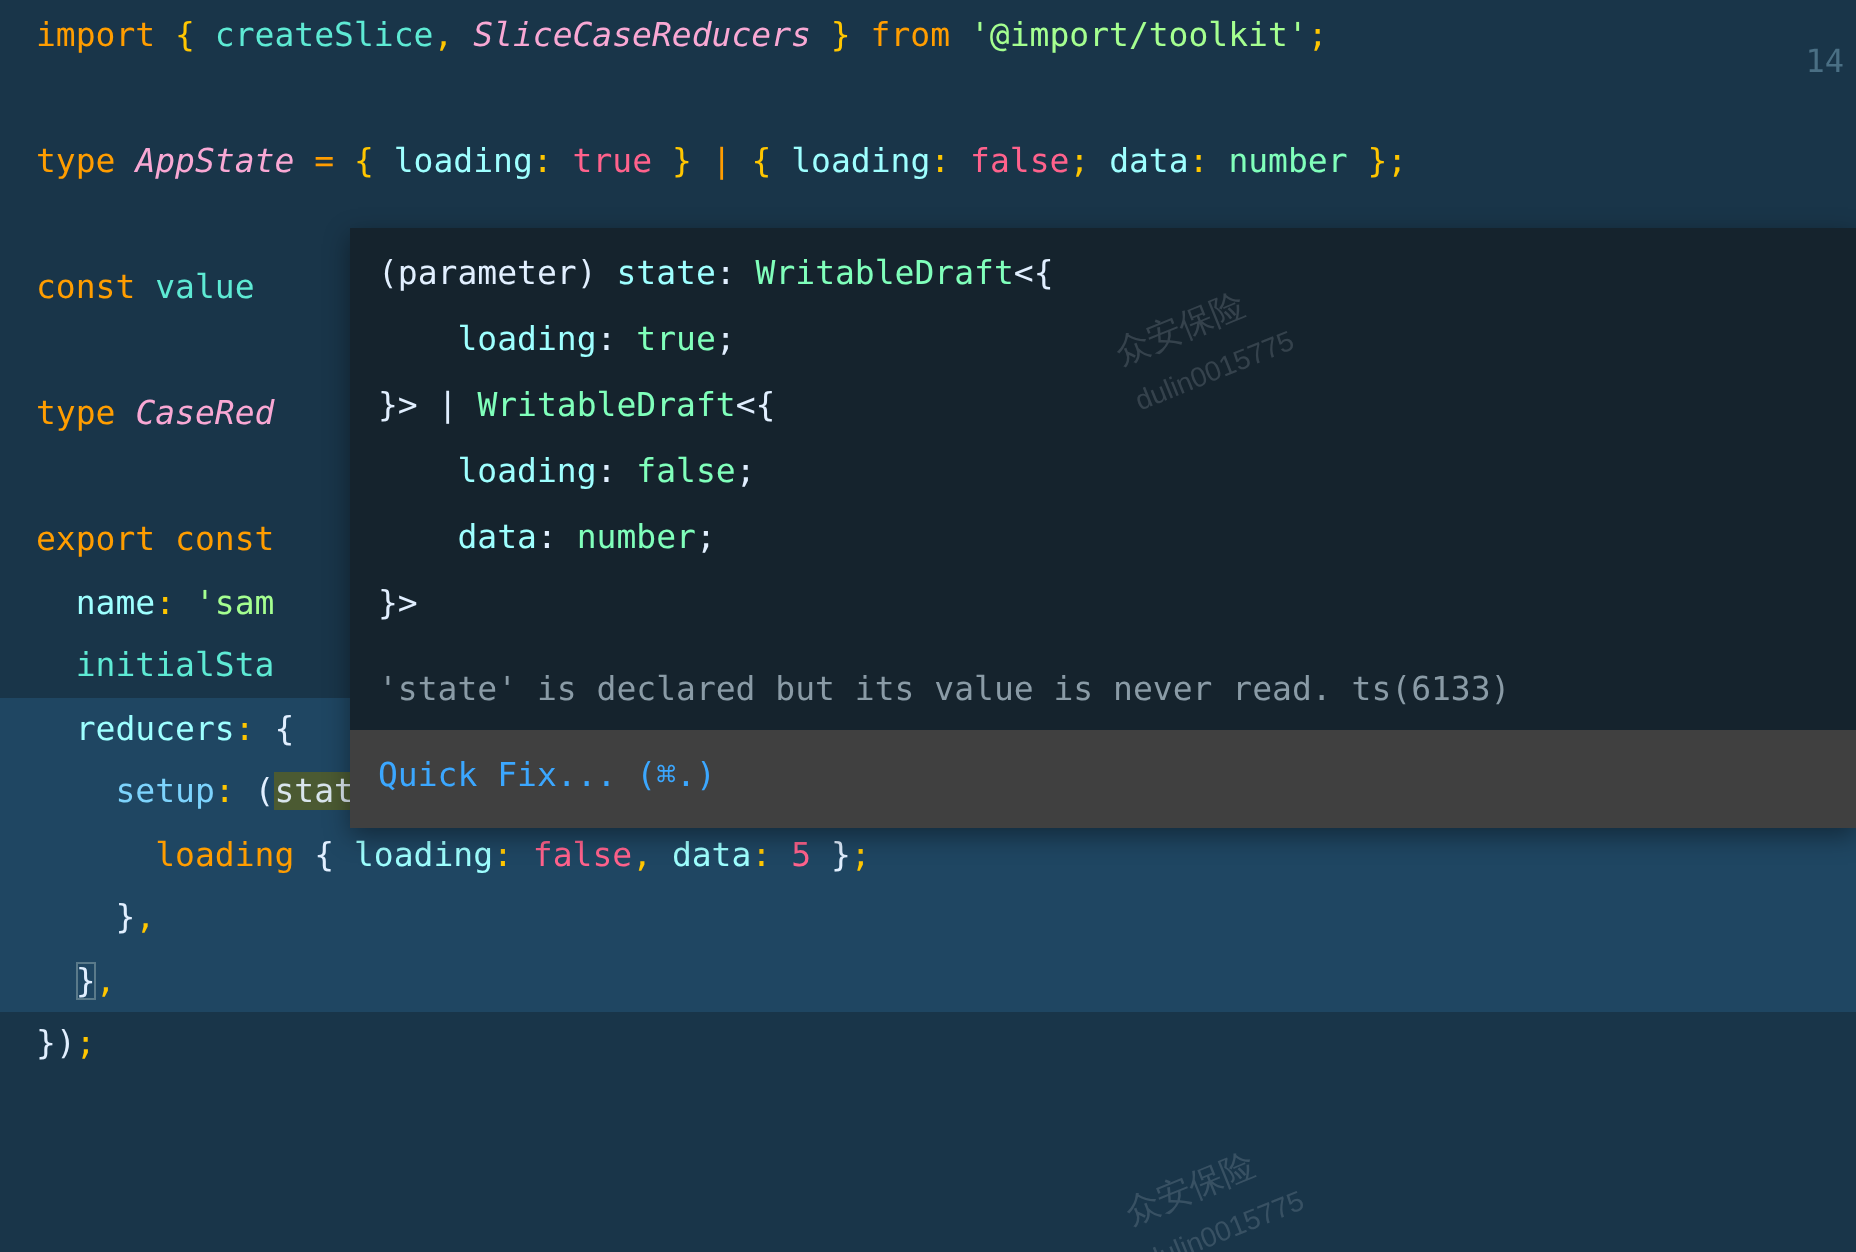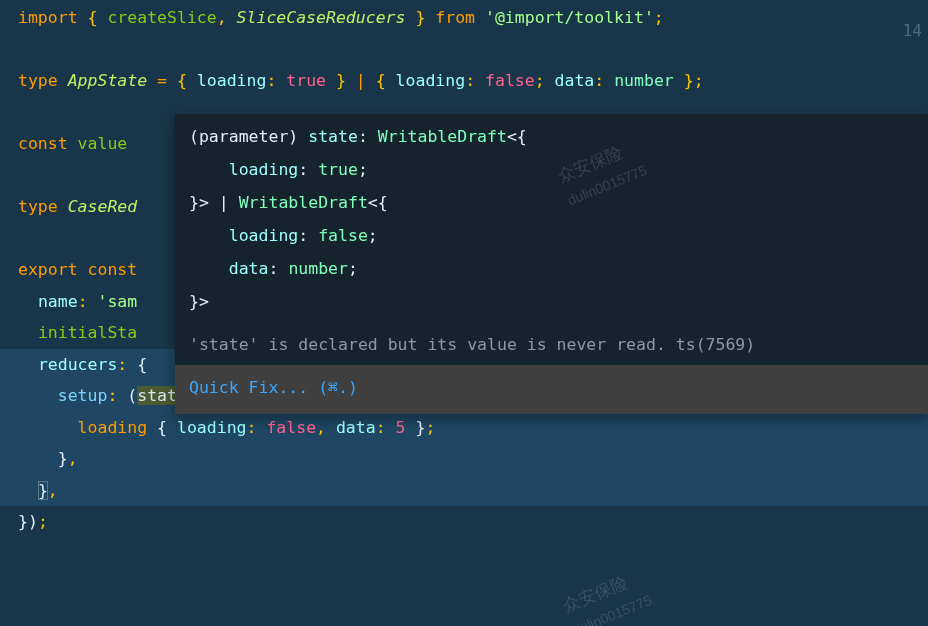--- a/index.html
+++ b/index.html
@@ -17,28 +17,28 @@
   .editor {
     padding: 2px 0 0 18px;
     position: relative;
   }
   .line {
     white-space: pre;
     height: 31.5px;
   }
   .kw { color: #ff9d00; }
   .type { color: #80ffbb; }
-  .typename { color: #bef264; font-style: italic; }
+  .typename { color: #f9a8d4; font-style: italic; }
   .prop { color: #9effff; }
   .str { color: #a5ff90; }
   .pun { color: #ffc600; }
   .op { color: #ff9d00; }
   .num { color: #ff628c; }
   .bool { color: #ff628c; }
-  .ident { color: #84cc16; }
+  .ident { color: #5eead4; }
   .paren { color: #e1efff; }
   .curly { color: #e1efff; }
   .brace-y { color: #ffc600; }
   .fn { color: #7dd3fc; }
   .linenum-side {
     position: absolute;
     right: 6px;
     top: 16px;
     color: #4a6f84;
     font-size: 16px;
@@ -143,21 +143,21 @@
   <div class="line"><span class="curly">}</span><span class="paren">)</span><span class="pun">;</span></div>
 </div>
 
 <div class="tooltip">
   <div class="tt-body"><span class="tt-pun">(parameter)</span> <span class="tt-kw">state</span><span class="tt-pun">:</span> <span class="tt-type">WritableDraft</span><span class="tt-lt">&lt;{</span>
     <span class="tt-prop">loading</span><span class="tt-pun">:</span> <span class="tt-type">true</span><span class="tt-pun">;</span>
 <span class="tt-lt">}&gt;</span> <span class="tt-pun">|</span> <span class="tt-type">WritableDraft</span><span class="tt-lt">&lt;{</span>
     <span class="tt-prop">loading</span><span class="tt-pun">:</span> <span class="tt-type">false</span><span class="tt-pun">;</span>
     <span class="tt-prop">data</span><span class="tt-pun">:</span> <span class="tt-type">number</span><span class="tt-pun">;</span>
 <span class="tt-lt">}&gt;</span></div>
-  <div class="tt-warn"><span>'state' is declared but its value is never read.</span> <span>ts(7569)</span></div>
+  <div class="tt-warn"><span>'state' is declared but its value is never read.</span> <span>ts(6133)</span></div>
   <div class="tt-fix"><span>Quick Fix... (⌘.)</span></div>
 </div>
 
 <div class="watermark wm1">
   <div class="wmlabel">众安保险</div>
   <div class="wmsub">dulin0015775</div>
 </div>
 <div class="watermark wm2">
   <div class="wmlabel">众安保险</div>
   <div class="wmsub">dulin0015775</div>

